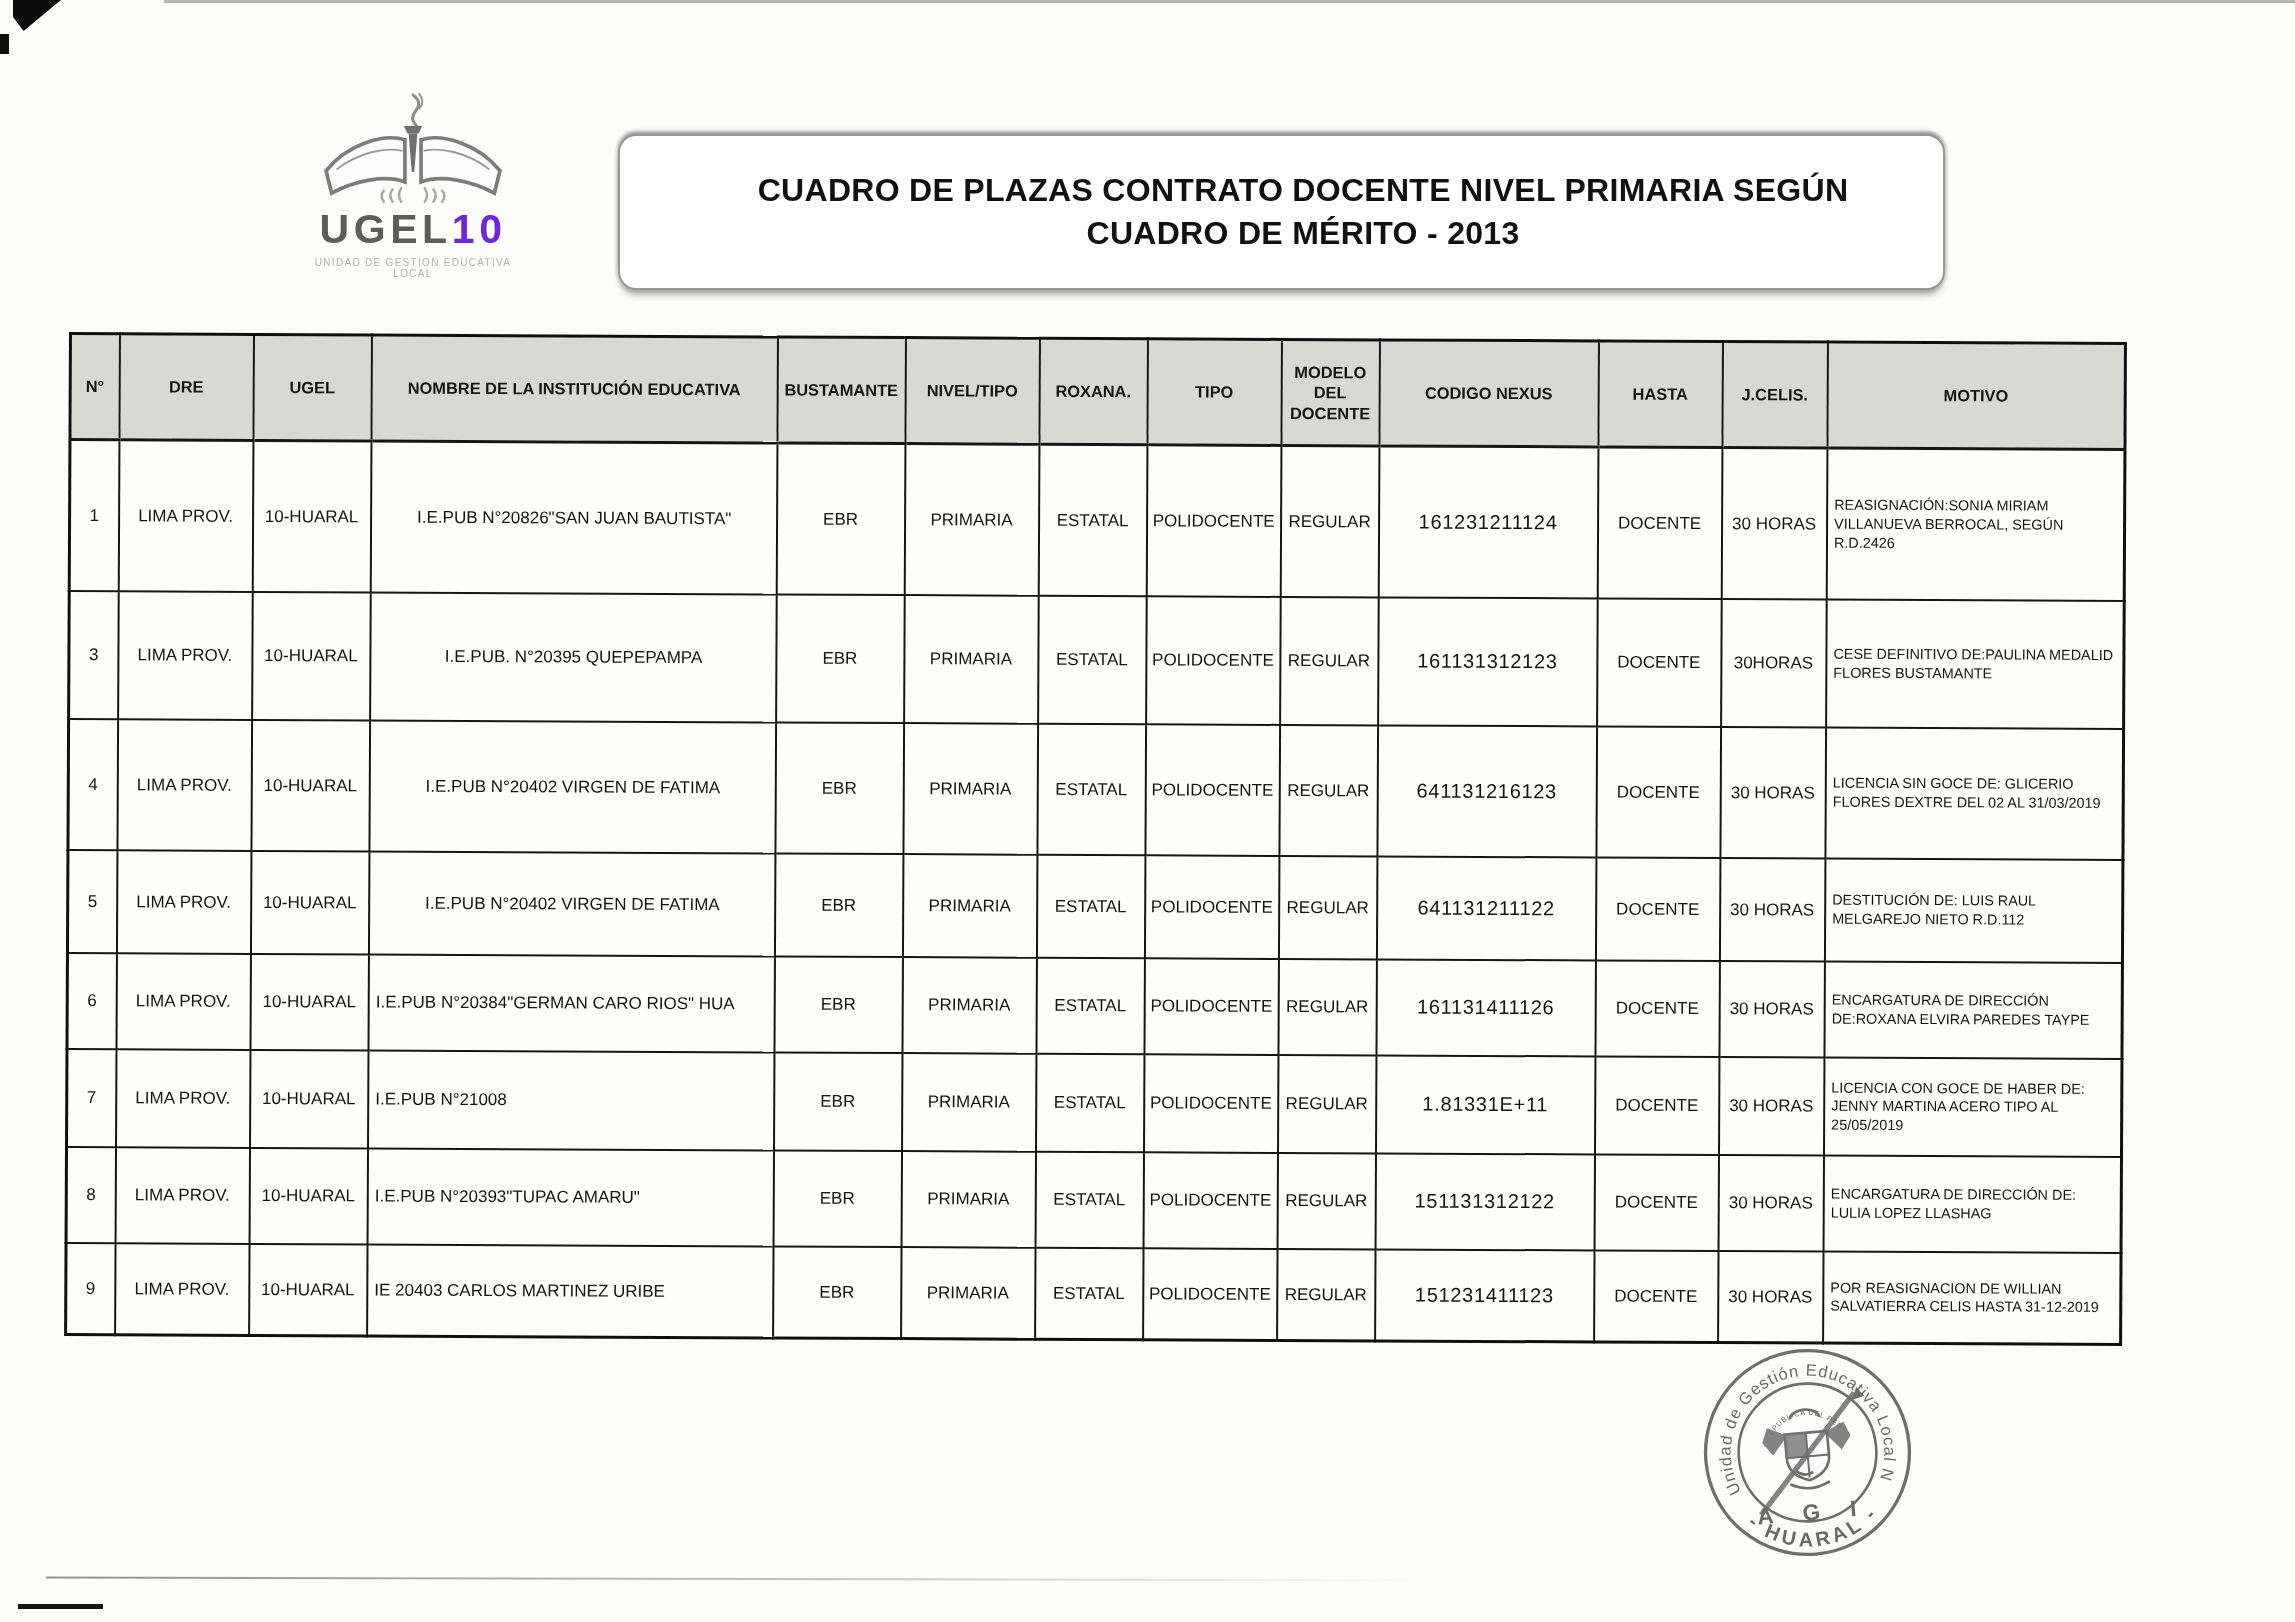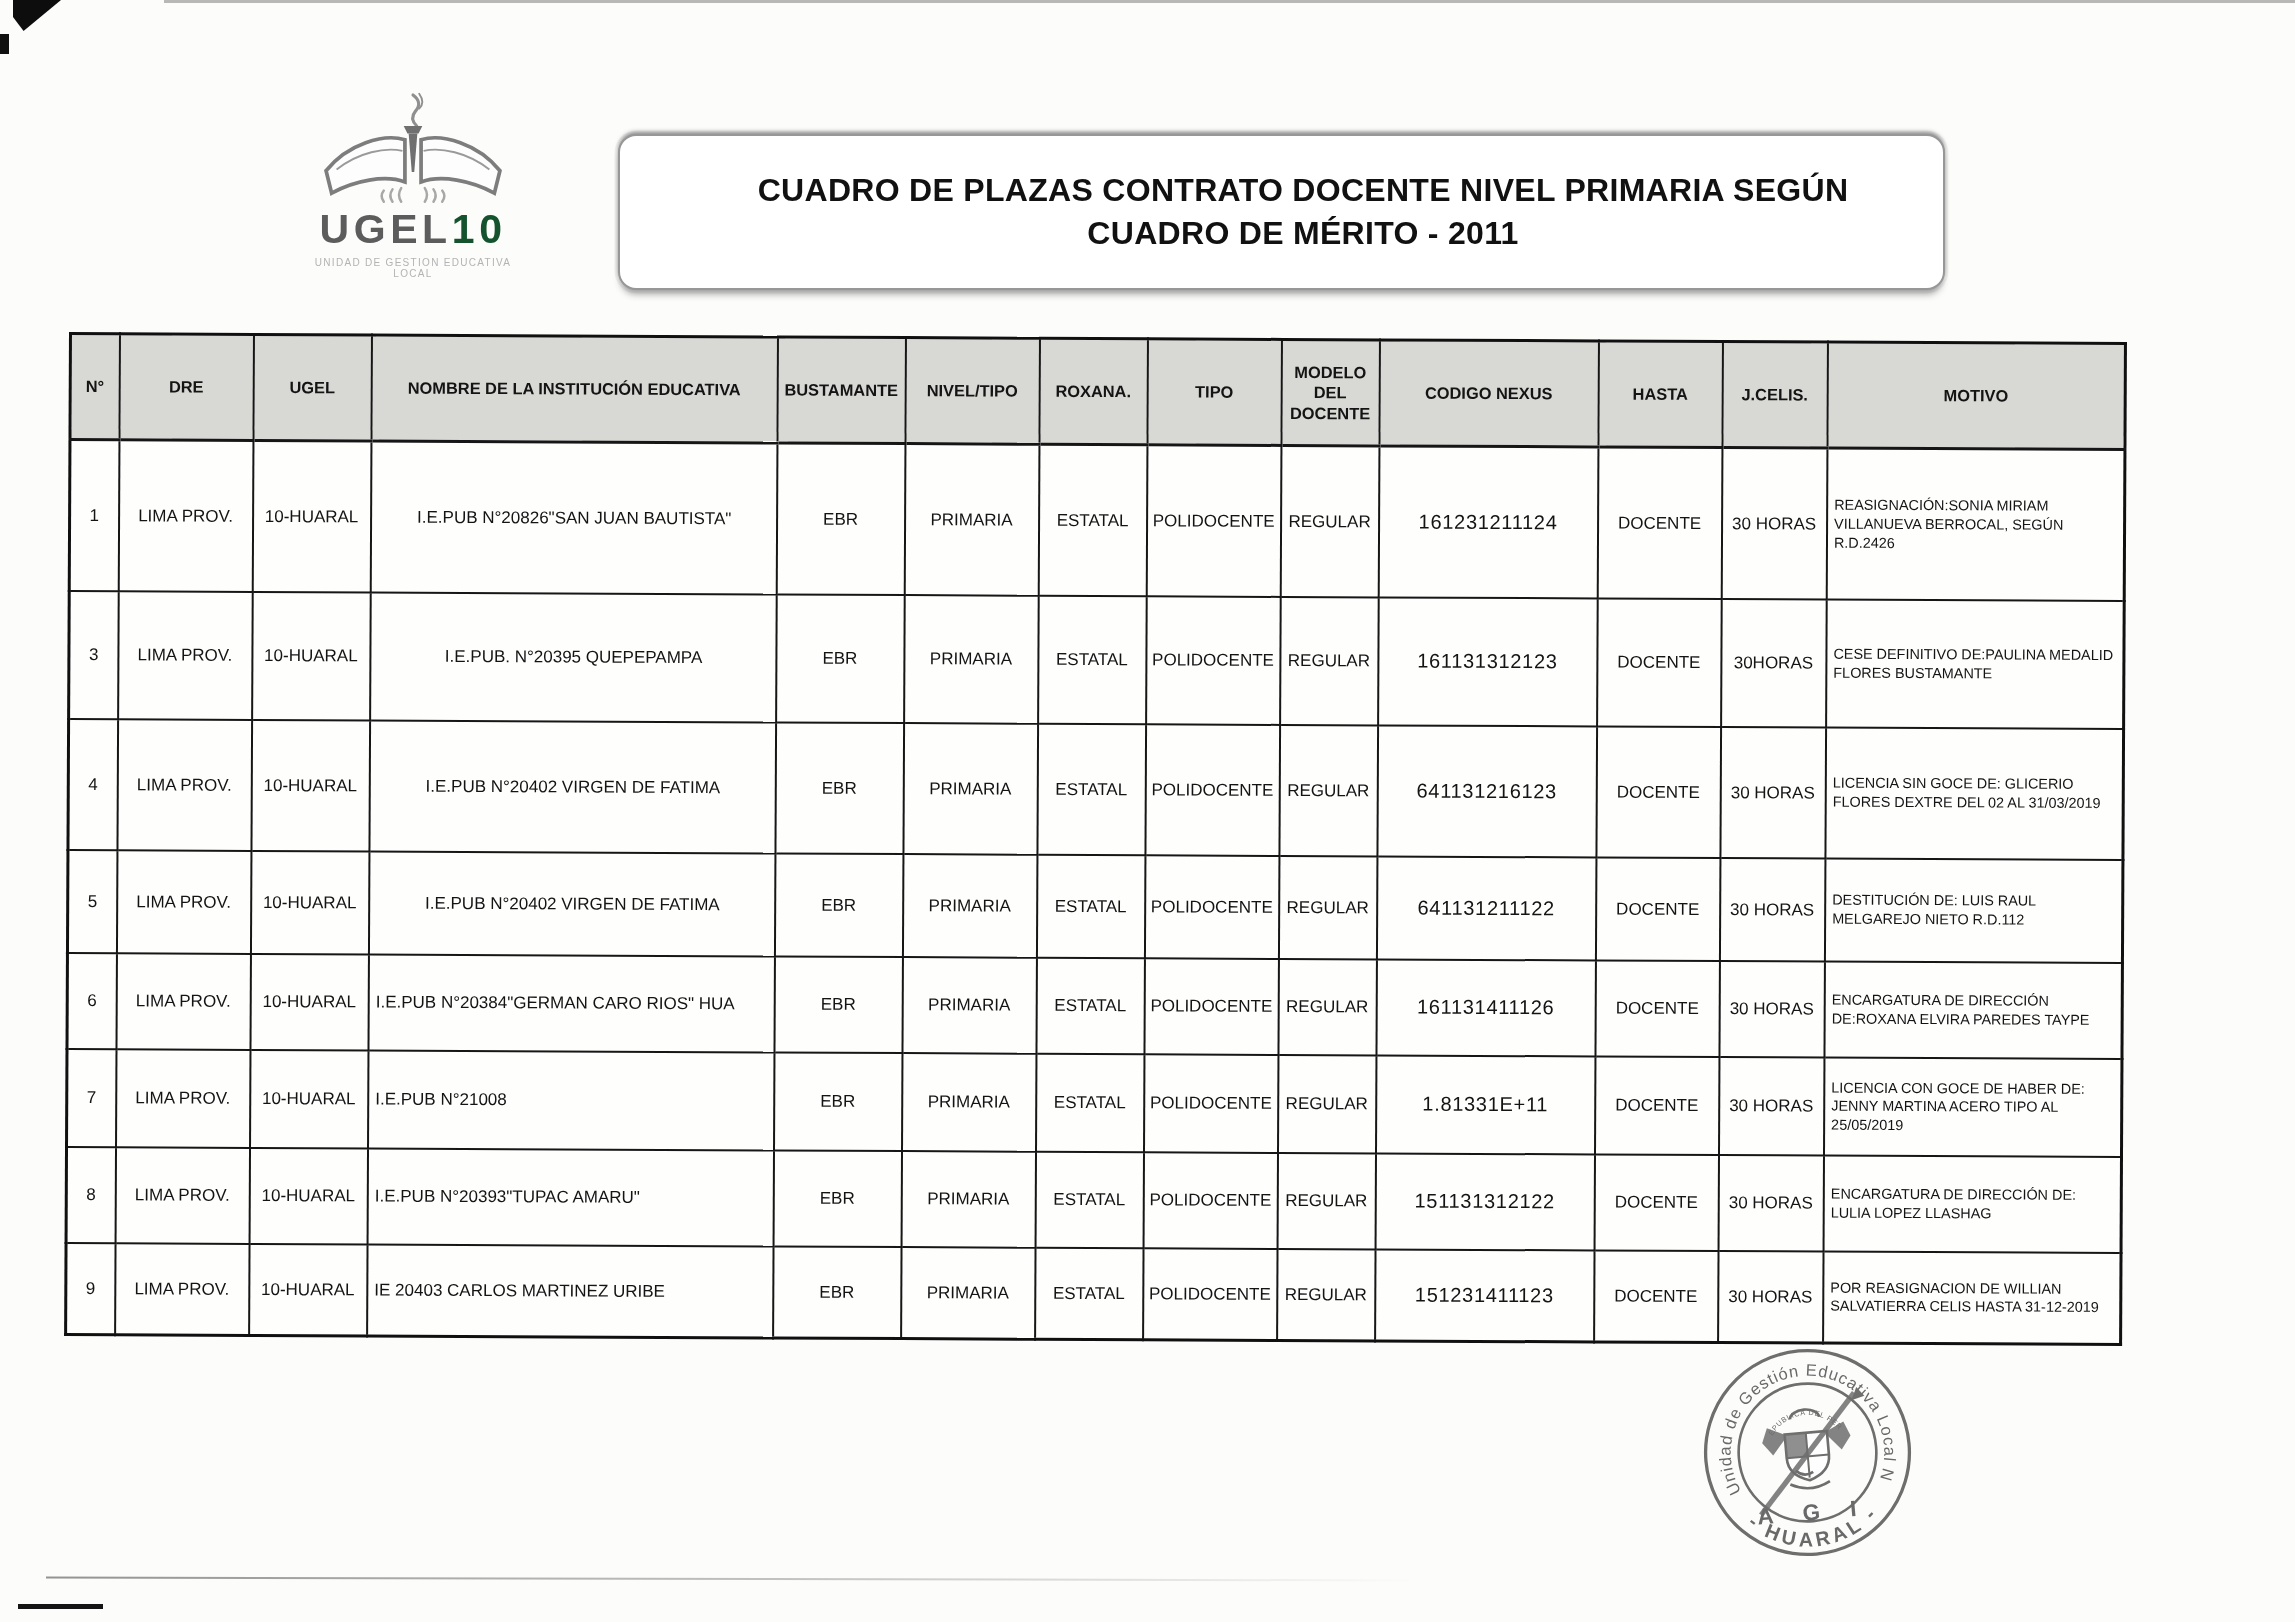--- a/index.html
+++ b/index.html
@@ -18,21 +18,21 @@
   .edge-top-line{position:absolute;top:0;left:164px;width:2132px;height:2.6px;background:#3a3a3a;opacity:.35;}
   .edge-left-dash{position:absolute;top:34px;left:0;width:8.5px;height:19.6px;background:#101010;}
   .edge-bottom-line{position:absolute;top:1578px;left:46px;width:1374px;height:2px;
     background:linear-gradient(90deg,#2a2a2a,#8a8a8a 55%,rgba(0,0,0,0));opacity:.5;transform:rotate(.12deg);}
   .edge-bottom-dash{position:absolute;top:1604px;left:18.3px;width:85px;height:4.6px;background:#141414;}
 
   
   .logo{position:absolute;left:302px;top:90px;width:222px;text-align:center;}
   .logo svg{display:block;margin:0 auto;}
   .logo-word{font-weight:bold;font-size:41px;letter-spacing:4.6px;color:#5c5c5c;line-height:1;margin-top:1.3px;}
-  .logo-num{color:#14532d;}
+  .logo-num{color:#6d28d9;}
   .logo-tagline{margin-top:6.5px;font-size:10px;letter-spacing:1.3px;color:#b3b3b3;filter:blur(0.7px);}
 
   .title-box{
     position:absolute;left:618px;top:134px;width:1323px;height:152px;
     background:#ffffff;border:2px solid #979797;border-radius:18.3px;
     box-shadow:0 -3.3px 4.6px -1.3px rgba(50,50,50,.55), 0 7.9px 7.9px -3.9px rgba(60,60,60,.45), 0 0 0 3.3px rgba(240,240,238,.9);
     display:flex;flex-direction:column;justify-content:center;align-items:center;gap:9.2px;
   }
   .title-line{font-size:32px;font-weight:bold;letter-spacing:0.3px;color:#111;text-align:center;line-height:1.05;margin-left:43px;}
 
@@ -87,21 +87,21 @@
           <path d="M198 160 q7 10 0 20"></path>
           <path d="M184 158 q7 11 0 22"></path>
       </g>
     </svg>
     <div class="logo-word"><span>UGEL</span><span class="logo-num">10</span></div>
     <div class="logo-tagline">UNIDAD DE GESTION EDUCATIVA LOCAL</div>
   </div>
 
   <div class="title-box">
     <div class="title-line">CUADRO DE PLAZAS CONTRATO DOCENTE NIVEL PRIMARIA SEGÚN</div>
-    <div class="title-line">CUADRO DE MÉRITO - 2011</div>
+    <div class="title-line">CUADRO DE MÉRITO - 2013</div>
   </div>
 
   <div class="table-wrap">
     <table class="plazas">
       <colgroup>
         <col style="width:49px">
           <col style="width:134px">
           <col style="width:118px">
           <col style="width:406px">
         <col style="width:128px">

